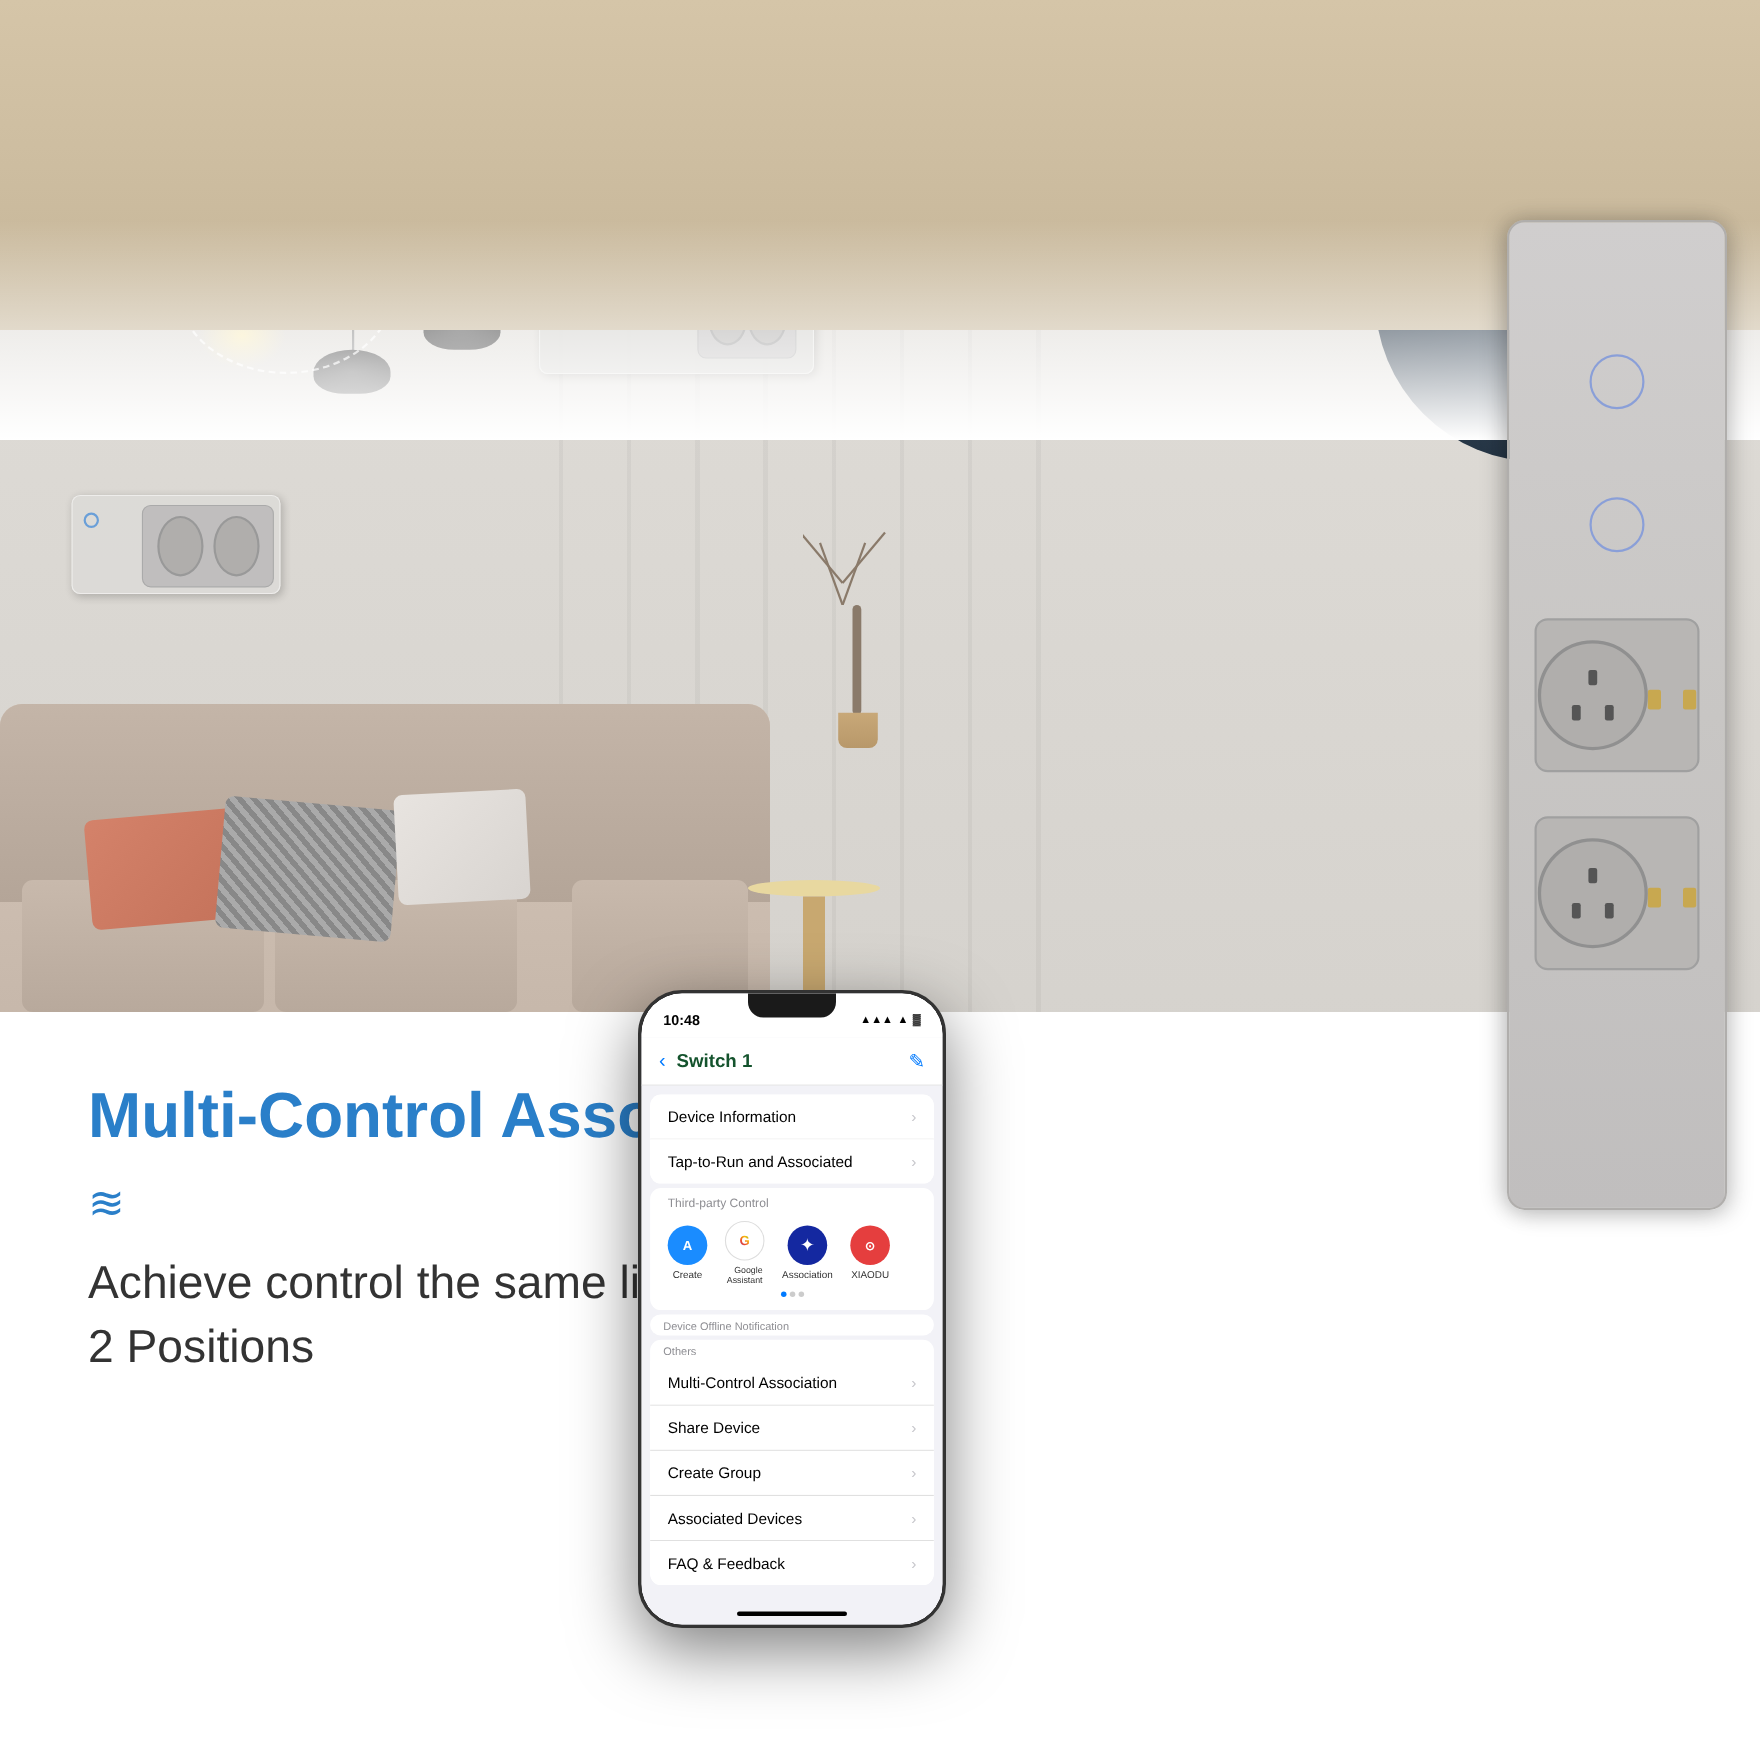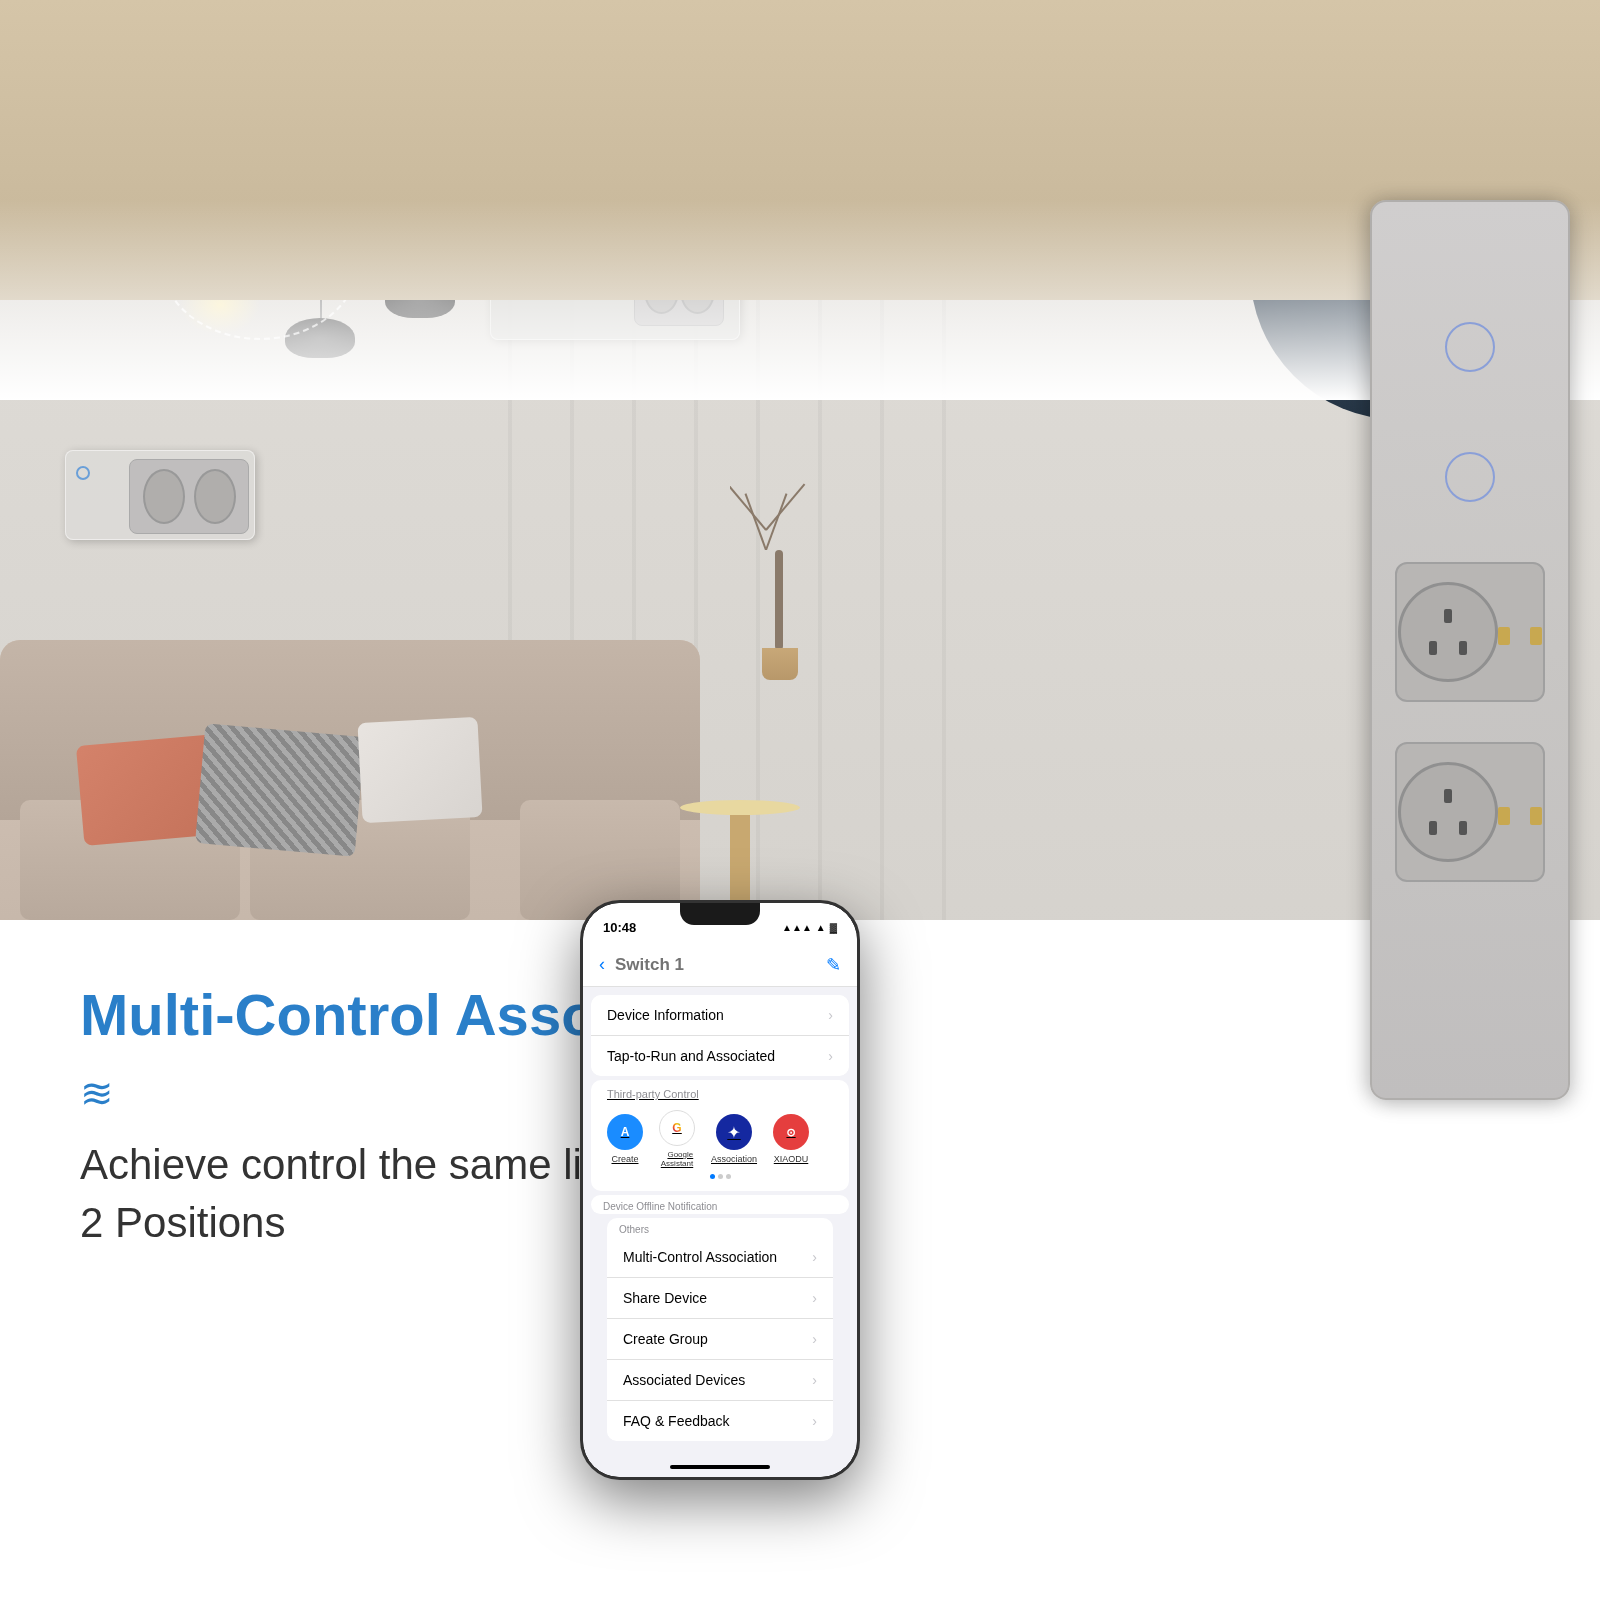--- a/index.html
+++ b/index.html
@@ -371,21 +371,21 @@
 
     .nav-back {
       font-size: 18px;
       color: #007aff;
       margin-right: 10px;
     }
 
     .nav-title {
       font-size: 17px;
       font-weight: 600;
-      color: #737373;
+      color: #14532d;
       flex: 1;
     }
 
     .nav-edit {
       font-size: 18px;
       color: #007aff;
     }
 
     .menu-list {
       background: #f2f2f7;
@@ -415,21 +415,20 @@
       border-radius: 10px;
       overflow: hidden;
     }
 
     .third-party-section {
       background: #fff;
       margin: 0;
       border-radius: 10px;
       overflow: hidden;
       padding: 8px 16px 12px;
-      text-decoration: underline;
     }
 
     .third-party-header {
       font-size: 11px;
       color: #8e8e93;
       margin-bottom: 10px;
     }
 
     .third-party-icons {
       display: flex;
@@ -725,21 +724,21 @@
             </div>
           </div>
         </div>
 
         <div style="margin: 4px 0 0; padding: 0 8px;">
           <div style="background:#fff; border-radius:10px; overflow:hidden;">
             <div style="padding:6px 12px 2px; font-size:10px; color:#8e8e93;">Device Offline Notification</div>
           </div>
         </div>
 
-        <div style="margin: 4px 0 0; padding: 0 24px;">
+        <div style="margin: 4px 0 0; padding: 0 8px;">
           <div style="background:#fff; border-radius:10px; overflow:hidden;">
             <div style="padding:6px 12px 2px; font-size:10px; color:#8e8e93;">Others</div>
             <div class="menu-item">
               <span>Multi-Control Association</span>
               <span class="menu-chevron">›</span>
             </div>
             <div class="menu-item">
               <span>Share Device</span>
               <span class="menu-chevron">›</span>
             </div>

